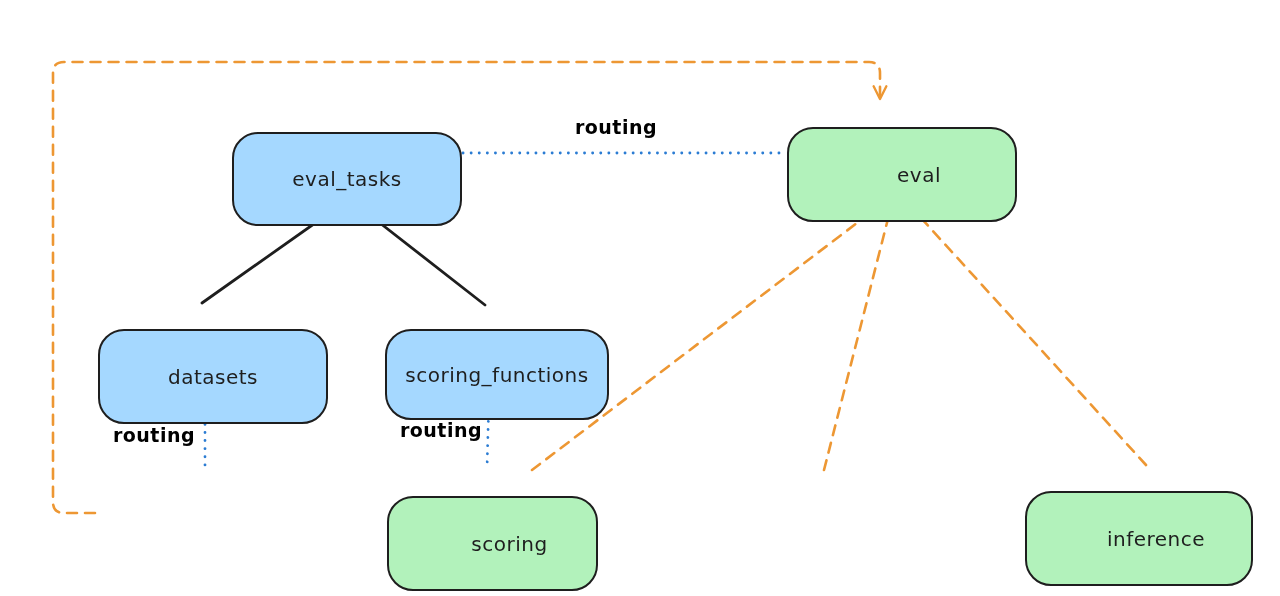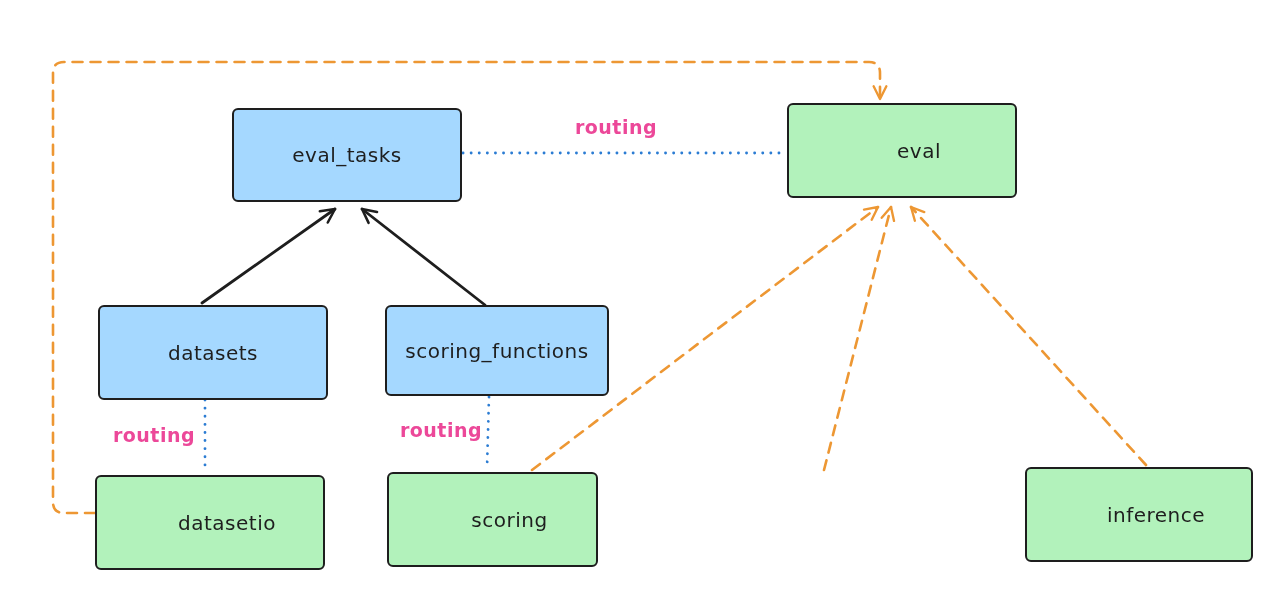--- a/index.html
+++ b/index.html
@@ -20,44 +20,45 @@
     left: 0;
     top: 0;
     width: 1280px;
     height: 596px;
     pointer-events: none;
   }
   .node {
     position: absolute;
     box-sizing: border-box;
     border: 2.5px solid #1e1e1e;
-    border-radius: 6px;
+    border-radius: 26px;
     display: flex;
     align-items: center;
     justify-content: center;
     font-size: 20px;
     color: #1e1e1e;
     letter-spacing: 0.5px;
     background: #ffffff;
+    margin-top: 24px;
   }
   .node.blue  { background: #a5d8ff; }
   .node.green { background: #b2f2bb; padding-left: 34px; }
 
   .n-eval_tasks        { left: 232px;  top: 108px; width: 230px; height: 94px; }
   .n-eval              { left: 787px;  top: 103px; width: 230px; height: 95px; }
   .n-datasets          { left: 98px;   top: 305px; width: 230px; height: 95px; }
   .n-scoring_functions { left: 385px;  top: 305px; width: 224px; height: 91px; }
   .n-datasetio         { left: 95px;   top: 475px; width: 230px; height: 95px; }
   .n-scoring           { left: 387px;  top: 472px; width: 211px; height: 95px; }
   .n-agents            { left: 710px;  top: 472px; width: 233px; height: 96px; }
   .n-inference         { left: 1025px; top: 467px; width: 228px; height: 95px; }
 
   .edge-label {
     position: absolute;
-    color: #ec4899;
+    color: #000000;
     font-weight: 700;
     font-size: 19px;
     text-align: center;
     letter-spacing: 0.5px;
   }
   .l-routing-top  { left: 568px; top: 116px; width: 96px; }
   .l-routing-left { left: 106px; top: 424px; width: 96px; }
   .l-routing-mid  { left: 393px; top: 419px; width: 96px; }
 </style>
 </head>
@@ -93,23 +94,20 @@
   </div>
   <div class="node green n-eval">
     <span>eval</span>
   </div>
   <div class="node blue n-datasets">
     <span>datasets</span>
   </div>
   <div class="node blue n-scoring_functions">
     <span>scoring_functions</span>
   </div>
-  <div class="node green n-datasetio">
-    <span>datasetio</span>
-  </div>
   <div class="node green n-scoring">
     <span>scoring</span>
   </div>
   <div class="node green n-inference">
     <span>inference</span>
   </div>
 
   <div class="edge-label l-routing-top">routing</div>
   <div class="edge-label l-routing-left">routing</div>
   <div class="edge-label l-routing-mid">routing</div>

